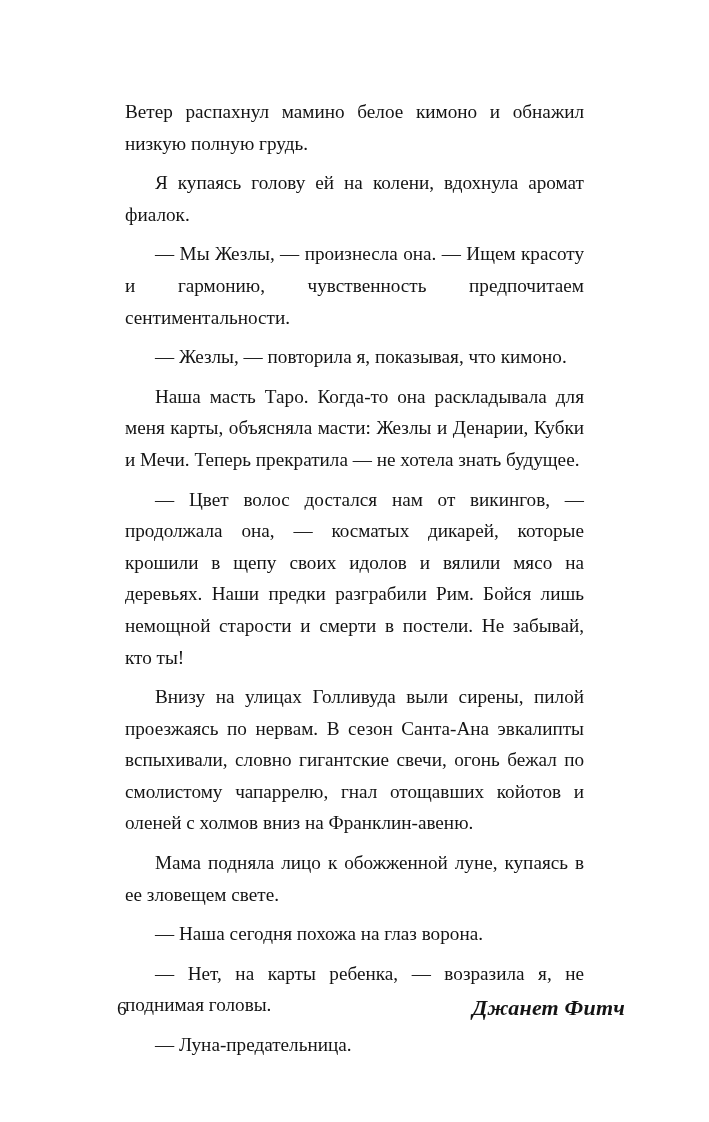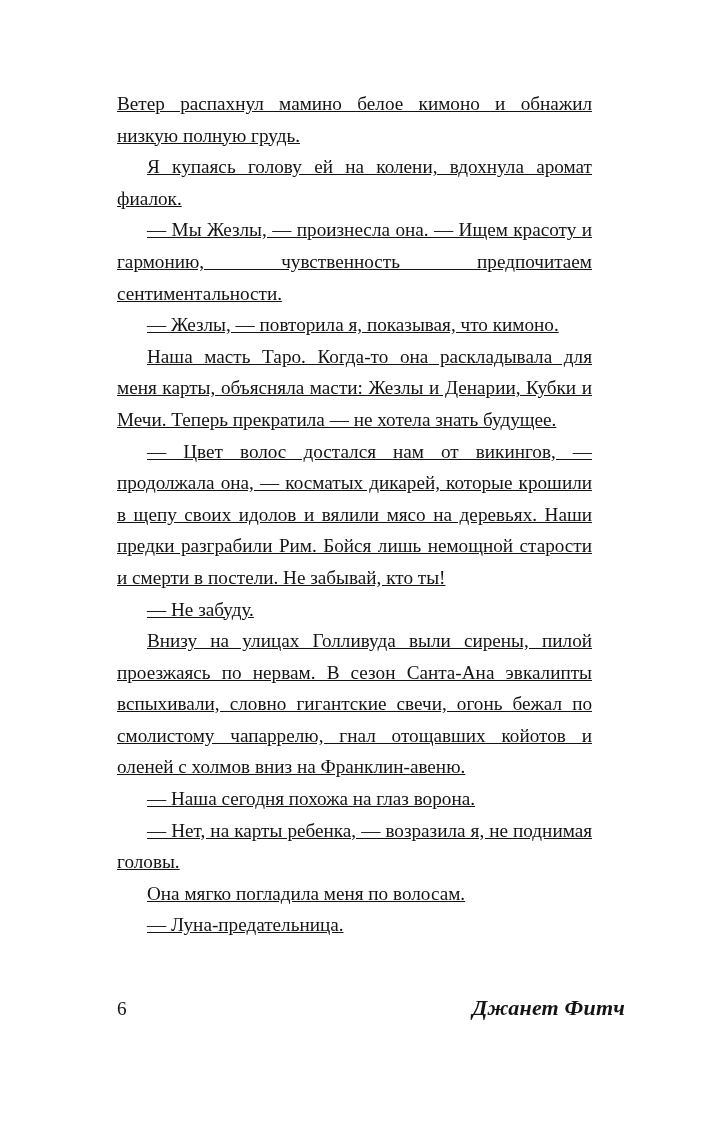--- a/index.html
+++ b/index.html
@@ -23,28 +23,27 @@
     height: 1122px;
     background: #ffffff;
   }
   .text-column {
     position: absolute;
     left: 117px;
     top: 88px;
     width: 475px;
   }
   .para {
-    margin: 0;
+    margin: 8px;
     font-size: 19.2px;
     line-height: 31.6px;
     text-align: justify;
     text-justify: inter-word;
     hyphens: manual;
     color: #141414;
-    text-decoration: underline;
   }
   .para.indent {
     text-indent: 30px;
   }
   .footer {
     position: absolute;
     left: 117px;
     top: 995px;
     width: 508px;
     display: flex;
@@ -68,25 +67,24 @@
 
 <div class="page">
 
   <div class="text-column">
     <p class="para">Ветер распахнул мамино белое кимоно и обнажил низкую полную грудь.</p>
     <p class="para indent">Я купаясь голову ей на колени, вдохнула аромат фиалок.</p>
     <p class="para indent">— Мы Жезлы, — произнесла она. — Ищем красоту и гармонию, чувственность предпочитаем сентиментальности.</p>
     <p class="para indent">— Жезлы, — повторила я, показывая, что кимоно.</p>
     <p class="para indent">Наша масть Таро. Когда-то она раскладывала для меня карты, объясняла масти: Жезлы и Денарии, Кубки и Мечи. Теперь прекратила — не хотела знать будущее.</p>
     <p class="para indent">— Цвет волос достался нам от викингов, — продолжала она, — косматых дикарей, которые крошили в щепу своих идолов и вялили мясо на деревьях. Наши предки разграбили Рим. Бойся лишь немощной старости и смерти в постели. Не забывай, кто ты!</p>
-    <p class="para indent">— Не забуду.</p>
     <p class="para indent">Внизу на улицах Голливуда выли сирены, пилой проезжаясь по нервам. В сезон Санта-Ана эвкалипты вспыхивали, словно гигантские свечи, огонь бежал по смолистому чапаррелю, гнал отощавших койотов и оленей с холмов вниз на Франклин-авеню.</p>
+    <p class="para indent">Мама подняла лицо к обожженной луне, купаясь в ее зловещем свете.</p>
     <p class="para indent">— Наша сегодня похожа на глаз ворона.</p>
     <p class="para indent">— Нет, на карты ребенка, — возразила я, не поднимая головы.</p>
-    <p class="para indent">Она мягко погладила меня по волосам.</p>
     <p class="para indent">— Луна-предательница.</p>
   </div>
 
   <div class="footer">
     <span class="page-number">6</span>
     <span class="author-running-head">Джанет Фитч</span>
   </div>
 
 </div>
 

